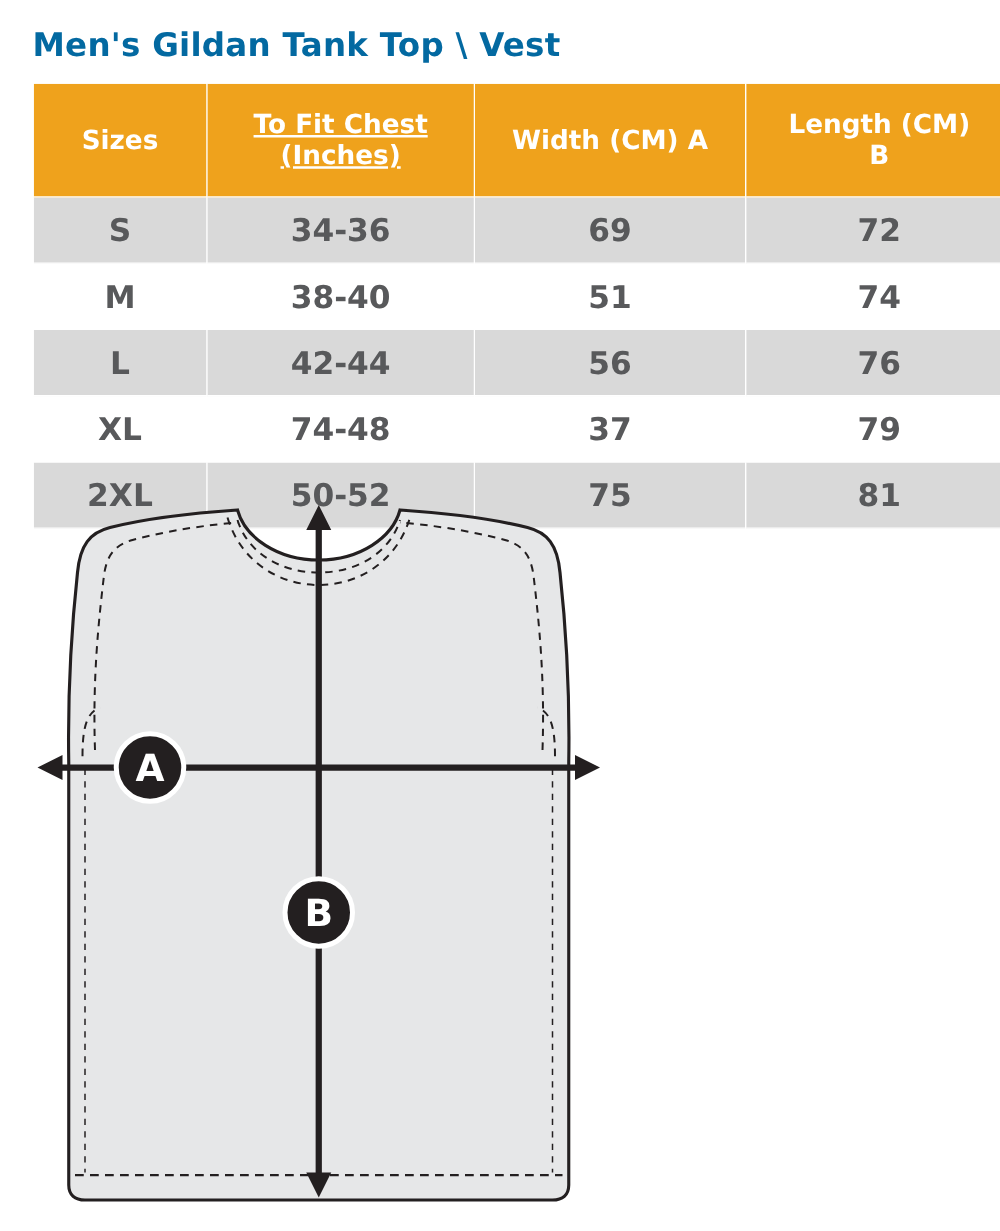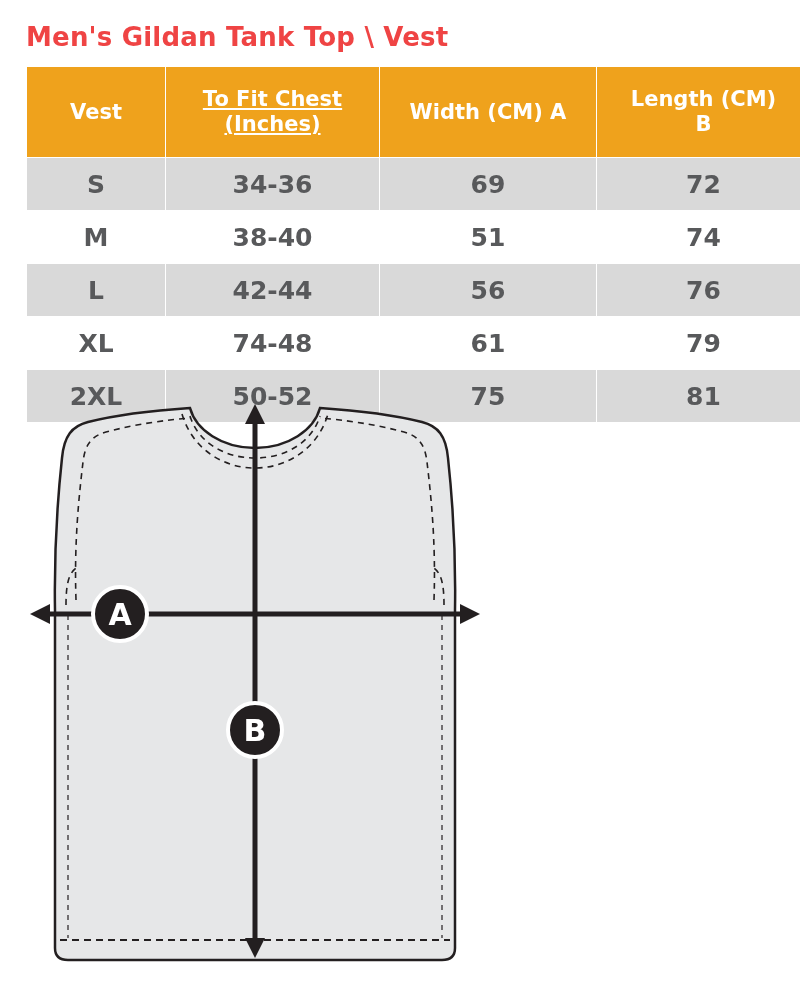--- a/index.html
+++ b/index.html
@@ -20,21 +20,21 @@
     height: 985px;
     position: relative;
   }
   .title {
     position: absolute;
     left: 26px;
     top: 22px;
     font-size: 26px;
     font-weight: bold;
     letter-spacing: 0.2px;
-    color: #ef4444;
+    color: #0369a1;
     white-space: nowrap;
   }
   .size-table {
     position: absolute;
     left: 26px;
     top: 66px;
     width: 748px;
     border-collapse: collapse;
     table-layout: fixed;
   }
@@ -89,21 +89,21 @@
 <body>
 
 <div class="page">
 
   <div class="title">Men's Gildan Tank Top \ Vest</div>
 
   <table class="size-table">
     <thead>
       <tr>
         <th class="col-0">
-          <span>Vest</span>
+          <span>Sizes</span>
         </th>
         <th class="col-1">
           <span>To Fit Chest</span><br>
           <span>(Inches)</span>
         </th>
         <th class="col-2">
           <span>Width (CM) A</span>
         </th>
         <th class="col-3">
           <span>Length  (CM)</span><br>
@@ -126,21 +126,21 @@
       </tr>
       <tr>
         <td>L</td>
         <td>42-44</td>
         <td>56</td>
         <td>76</td>
       </tr>
       <tr>
         <td>XL</td>
         <td>74-48</td>
-        <td>61</td>
+        <td>37</td>
         <td>79</td>
       </tr>
       <tr>
         <td>2XL</td>
         <td>50-52</td>
         <td>75</td>
         <td>81</td>
       </tr>
     </tbody>
   </table>

